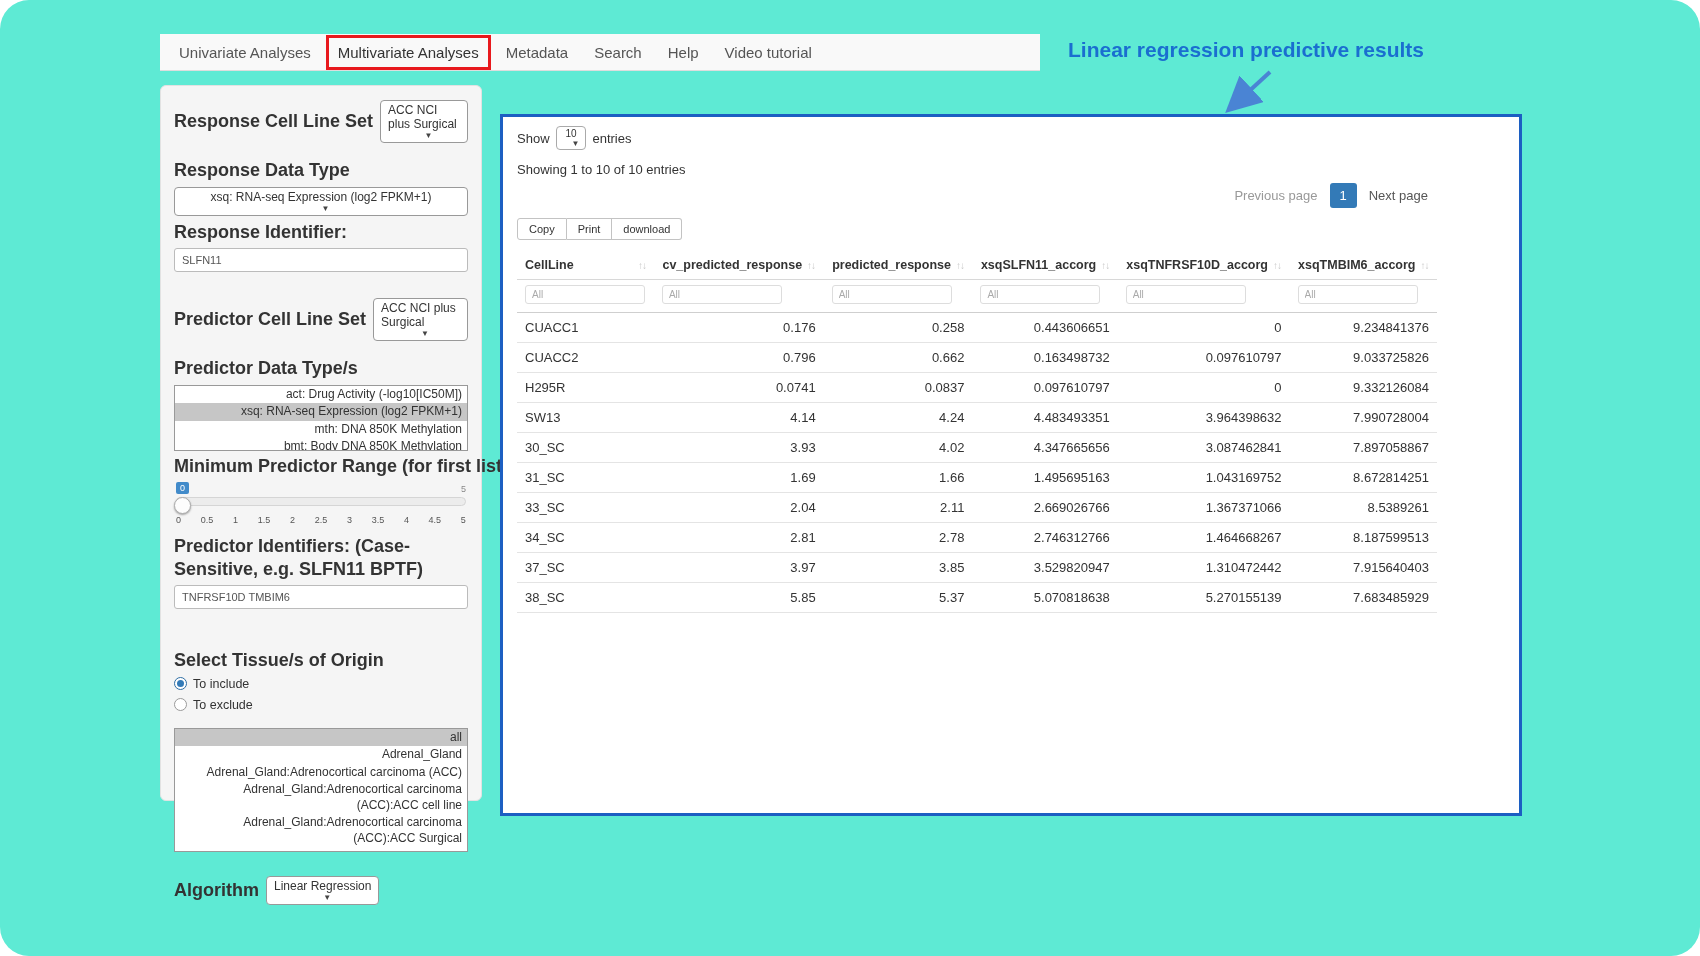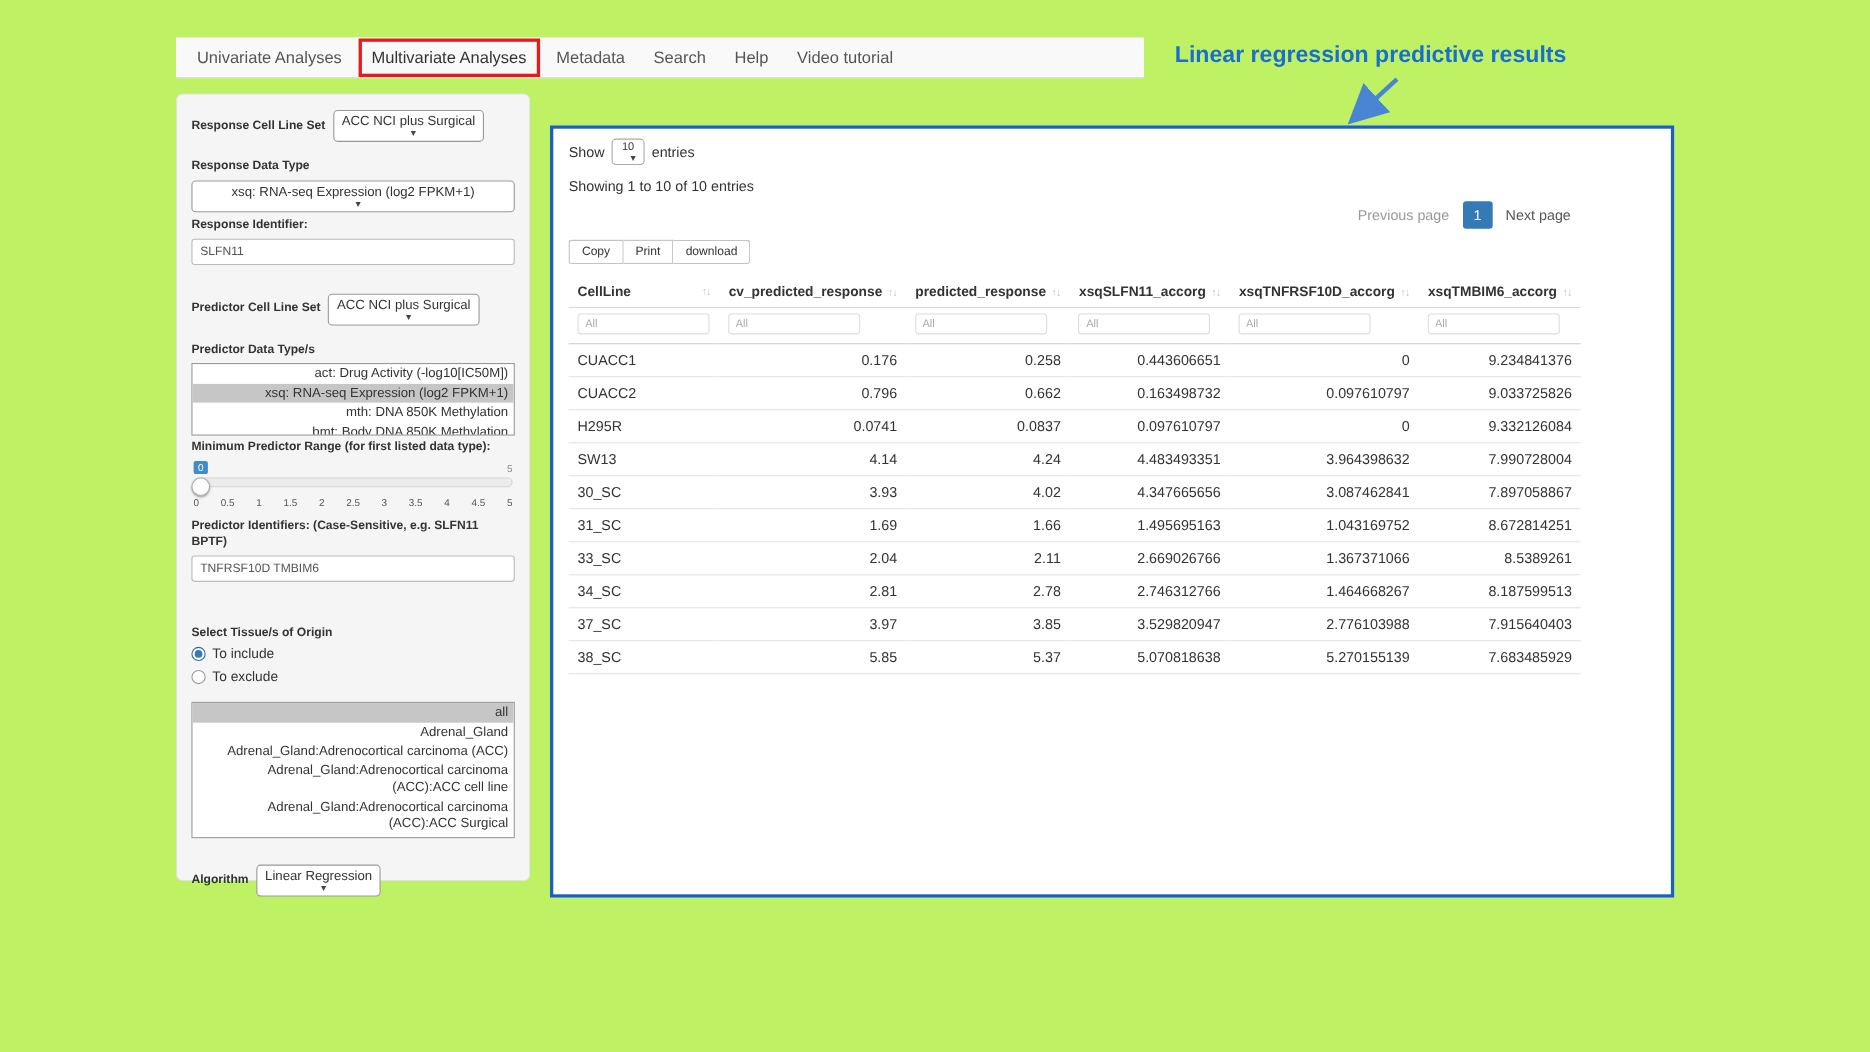--- a/index.html
+++ b/index.html
@@ -1,33 +1,33 @@
 <!DOCTYPE html>
 <html><head>
 <meta charset="utf-8">
 <style>
   * { margin:0; padding:0; box-sizing:border-box; }
   html,body { background:#fff; }
   body { font-family:"Liberation Sans","DejaVu Sans",sans-serif; color:#333; }
-  .page { position:relative; width:1700px; height:956px; background:#bef264; overflow:hidden; }
+  .page { position:relative; width:1700px; height:956px; background:#5eead4; overflow:hidden;border-radius:29px; }
 
   
   .navbar { position:absolute; left:160px; top:34px; width:880px; height:37px;
             display:flex; align-items:center; background:#f9f9f9; border-bottom:1px solid #ddd; padding-left:6px; }
   .nav-item { color:#555; font-size:15px; padding:5px 13px; cursor:pointer; white-space:nowrap; }
   .nav-item.red-box { border:3px solid #e8191d; padding:6px 9px; color:#333; margin:0 2px; background:#f9f9f9; }
 
   
   .annotation { position:absolute; left:1068px; top:38px; font-size:21px; font-weight:bold; color:#1a6ed0; white-space:nowrap; }
   .annotation-arrow { position:absolute; left:1212px; top:66px; }
 
   
   .sidebar { position:absolute; left:160px; top:85px; width:322px; height:716px;
              background:#f5f5f5; border:1px solid #e2e2e2; border-radius:6px; padding:14px 13px; font-size:13px; }
-  .field-label { font-weight:bold; font-size:11px; color:#333; margin-bottom:5px; line-height:1.25; }
+  .field-label { font-weight:bold; font-size:18px; color:#333; margin-bottom:5px; line-height:1.25; }
   .nowrap { white-space:nowrap; }
   .inline-field { display:flex; align-items:center; gap:7px; margin-bottom:16px; }
   .inline-field .field-label { margin-bottom:0; white-space:nowrap; }
   .select-box { display:inline-flex; align-items:center; justify-content:space-between; background:#fff;
                 border:1px solid #999; border-radius:4px; padding:2px 7px; font-size:12px; min-height:22px; cursor:pointer;flex-direction:column; }
   .select-box .chev { margin-left:9px; font-size:8px; color:#444; }
   .select-box.full { display:flex; width:100%; margin-bottom:5px; }
   .select-box.tiny { padding:1px 6px; font-size:10px; min-height:19px; border-color:#aaa; }
   .text-input { width:100%; background:#fff; border:1px solid #bbb; border-radius:3px; padding:5px 7px;
                 font-size:11px; color:#555; font-family:inherit; }
@@ -314,21 +314,21 @@
             <td class="num">2.78</td>
             <td class="num">2.746312766</td>
             <td class="num">1.464668267</td>
             <td class="num">8.187599513</td>
           </tr>
           <tr class="data-row">
             <td class="col-first">37_SC</td>
             <td class="num">3.97</td>
             <td class="num">3.85</td>
             <td class="num">3.529820947</td>
-            <td class="num">2.776103988</td>
+            <td class="num">1.310472442</td>
             <td class="num">7.915640403</td>
           </tr>
           <tr class="data-row">
             <td class="col-first">38_SC</td>
             <td class="num">5.85</td>
             <td class="num">5.37</td>
             <td class="num">5.070818638</td>
             <td class="num">5.270155139</td>
             <td class="num">7.683485929</td>
           </tr>

